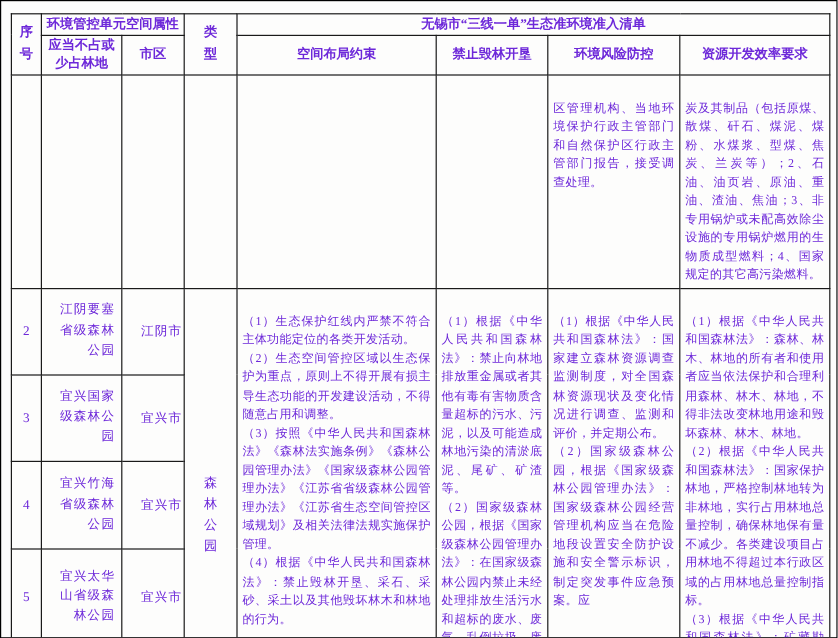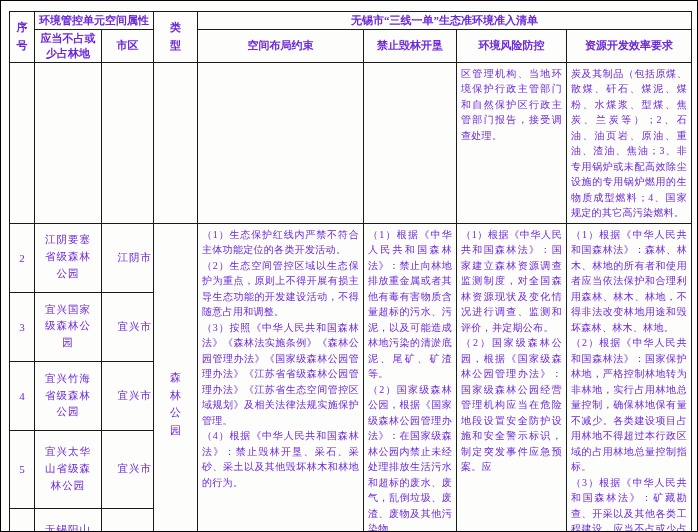--- a/index.html
+++ b/index.html
@@ -28,29 +28,29 @@
     text-align:center;
     vertical-align:middle;
     padding:1px 2px;
     line-height:1.35;
   }
   td.txt{
     font-size:10px;
     line-height:1.55;
     text-align:justify;
     vertical-align:top;
-    padding:3px 4px 2px 4px;
+    padding:20px 4px 2px 4px;
     white-space:pre-line;
     letter-spacing:0.3px;
   }
   td.cnum{
     font-size:11px;text-align:center;vertical-align:middle;
   }
   td.cname{
-    font-size:10.5px;text-align:center;vertical-align:middle;
+    font-size:10.5px;text-align:right;vertical-align:middle;
     padding:2px 5px;line-height:1.6;letter-spacing:1px;
   }
   td.cdist{
     font-size:10.5px;text-align:right;vertical-align:middle;letter-spacing:1px;
   }
   .vert{
     width:1em;margin:0 auto;
     word-break:break-all;line-height:1.6;
     text-align:center;
   }

